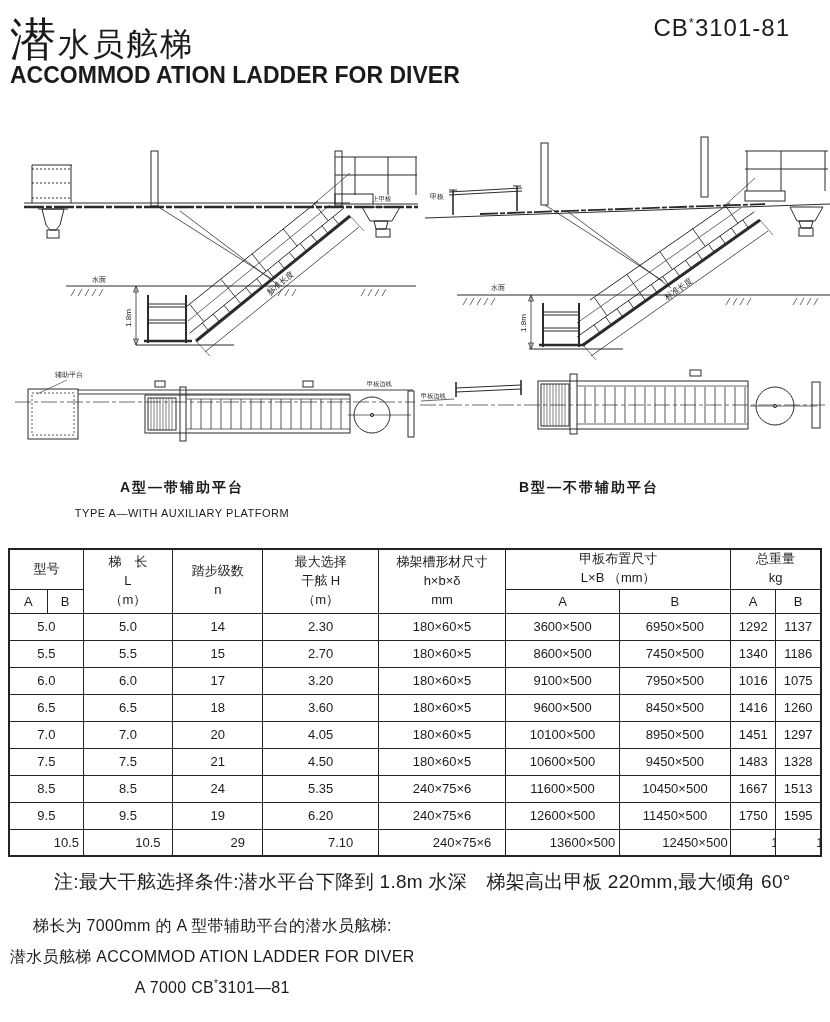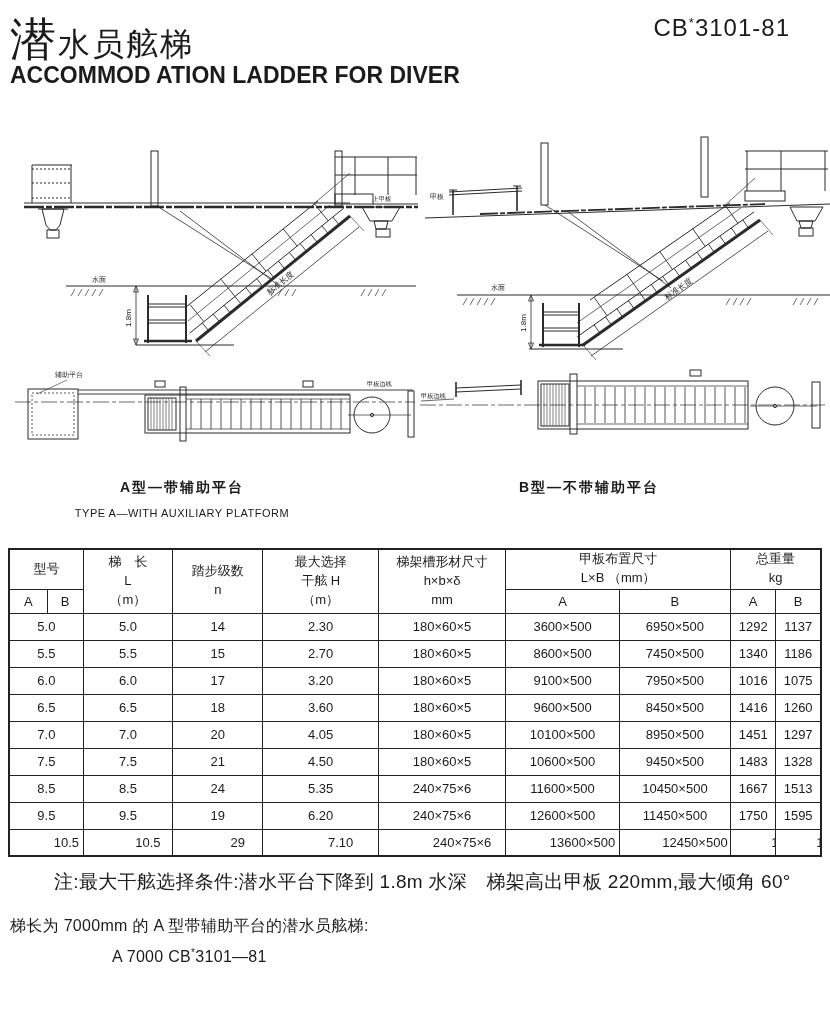--- a/index.html
+++ b/index.html
@@ -420,16 +420,17 @@
       <td>1830</td>
       <td>1675</td>
     </tr>
   </tbody>
 </table>
 
 <div class="note">注:最大干舷选择条件:潜水平台下降到 1.8m 水深　梯架高出甲板 220mm,最大倾角 60°</div>
 
 <div class="marking">
   <div class="mk-l">梯长为 7000mm 的 A 型带辅助平台的潜水员舷梯:</div>
+  <div class="mk-l">潜水员舷梯 ACCOMMOD ATION LADDER FOR DIVER</div>
   <div class="mk-l">
     <span>A 7000 CB</span><sup>*</sup><span>3101—81</span>
   </div>
 </div>
 
 </body></html>

